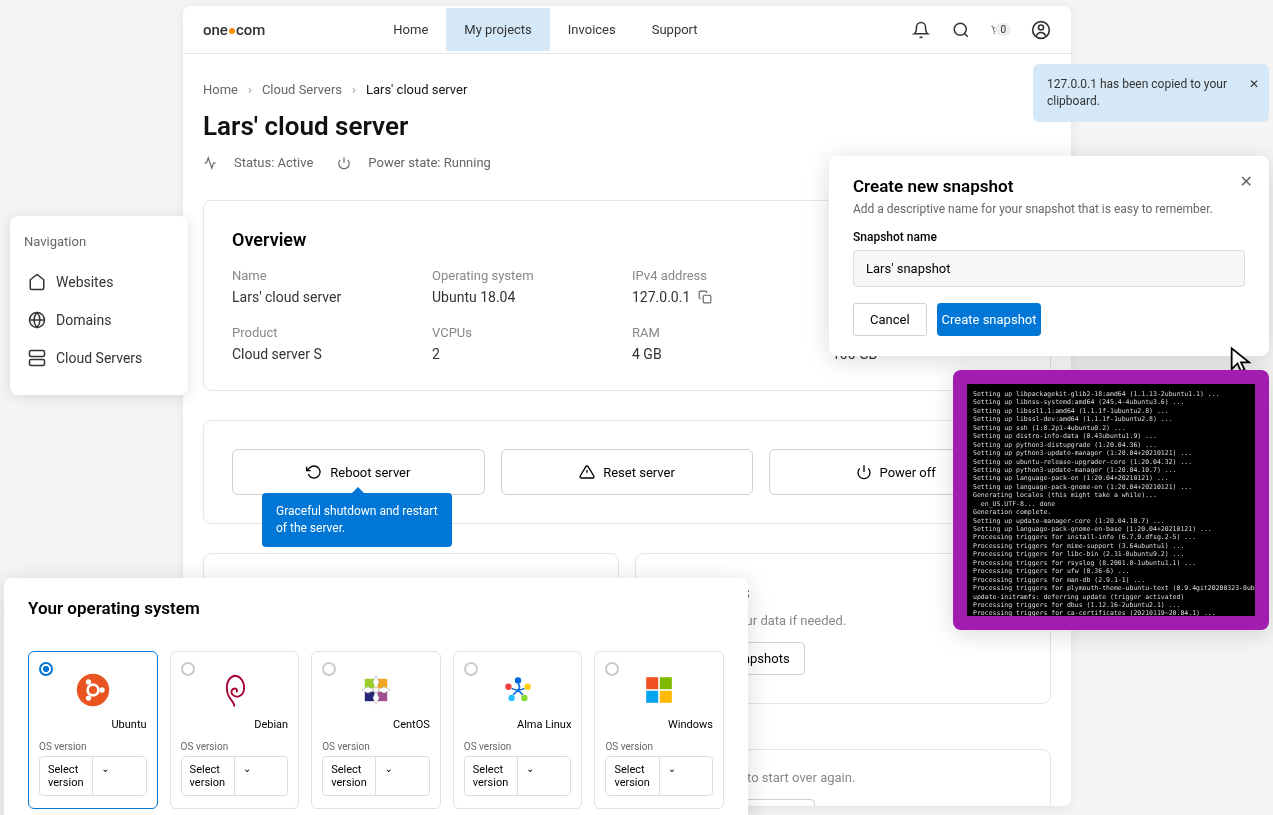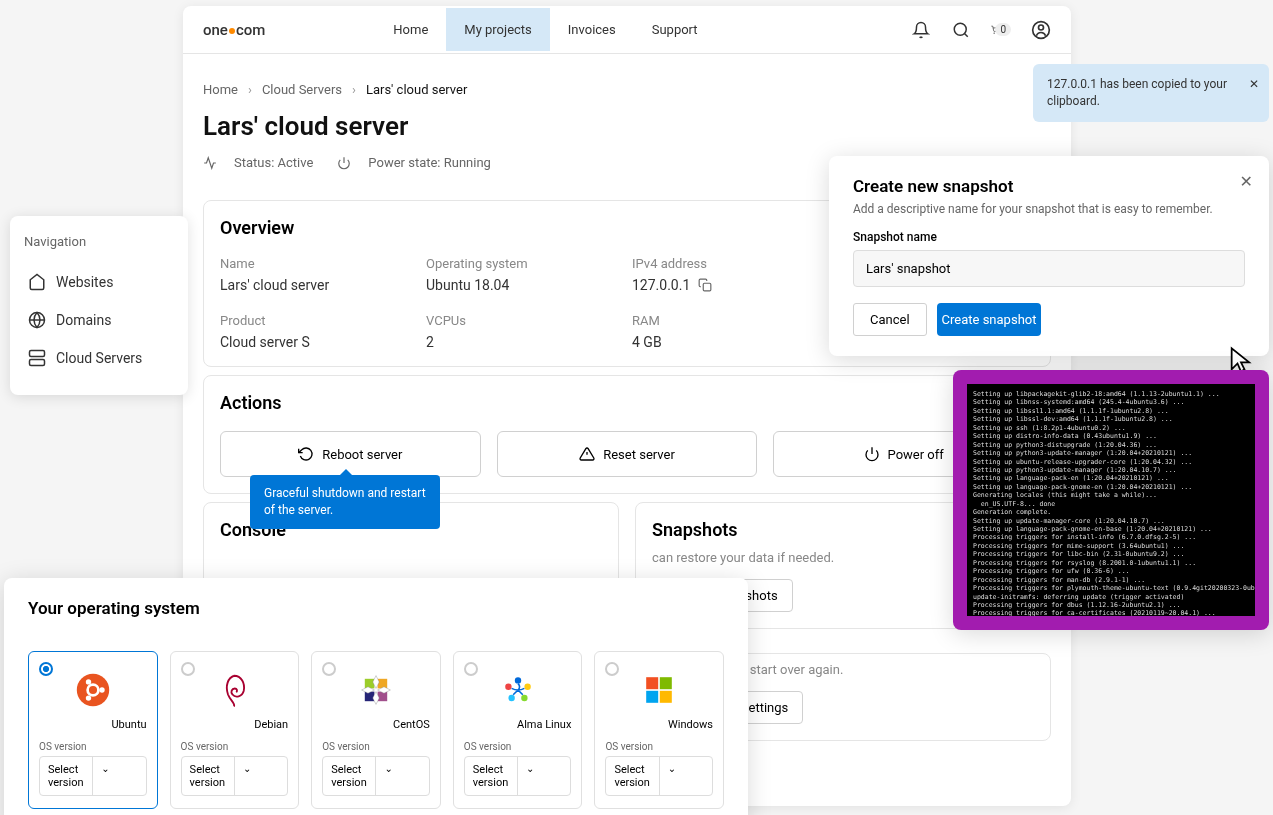--- a/index.html
+++ b/index.html
@@ -19,21 +19,21 @@
 
 .content { padding: 28px 20px; }
 .breadcrumb { display: flex; gap: 10px; align-items: center; font-size: 13px; color: #666; margin-bottom: 14px; }
 .breadcrumb a { color: #666; text-decoration: none; }
 .breadcrumb .sep { color: #999; }
 .breadcrumb .current { color: #111; }
 .page-title { font-size: 26px; font-weight: 600; color: #111; margin-bottom: 14px; }
 .status-line { display: flex; gap: 24px; align-items: center; font-size: 13px; color: #666; margin-bottom: 30px; }
 .status-line .item { display: flex; align-items: center; gap: 17px; }
 
-.card { background: #fff; border: 1px solid #e5e5e5; border-radius: 8px; padding: 16px; margin-bottom: 8px; }
+.card { background: #fff; border: 1px solid #e5e5e5; border-radius: 8px; padding: 28px; margin-bottom: 29px; }
 .card h2 { font-size: 18px; font-weight: 600; margin-bottom: 18px; }
 .overview-grid { display: grid; grid-template-columns: repeat(4, 1fr); gap: 20px 10px; }
 .ov-label { font-size: 13px; color: #888; margin-bottom: 6px; }
 .ov-value { font-size: 14px; color: #333; display: flex; align-items: center; gap: 8px; }
 
 .actions-row { display: flex; gap: 16px; position: relative; }
 .action-btn { flex: 1; border: 1px solid #d0d0d0; background: #fff; border-radius: 6px; padding: 14px; font-size: 13px; display: flex; align-items: center; justify-content: center; gap: 8px; cursor: pointer; }
 .tooltip { position: absolute; top: 44px; left: 30px; background: #0076d6; color: #fff; font-size: 12px; padding: 10px 14px; border-radius: 4px; max-width: 190px; line-height: 1.4; }
 .tooltip::before { content: ''; position: absolute; top: -6px; left: 90px; border: 6px solid transparent; border-bottom-color: #0076d6; border-top: none; }
 
@@ -187,21 +187,20 @@
             <div class="ov-value">4 GB</div>
           </div>
         <div>
             <div class="ov-label">HDD</div>
             <div class="ov-value">100 GB</div>
           </div>
       </div>
     </div>
 
     <div class="card">
-      <h2>Actions</h2>
       <div class="actions-row">
         <button class="action-btn">
             <svg width="16" height="16" viewBox="0 0 24 24" fill="none" stroke="currentColor" stroke-width="2">
               <polyline points="1 4 1 10 7 10"></polyline>
               <path d="M3.51 15a9 9 0 1 0 2.13-9.36L1 10"></path>
             </svg>
             <span>Reboot server</span>
           </button>
         <button class="action-btn">
             <svg width="16" height="16" viewBox="0 0 24 24" fill="none" stroke="currentColor" stroke-width="2">

